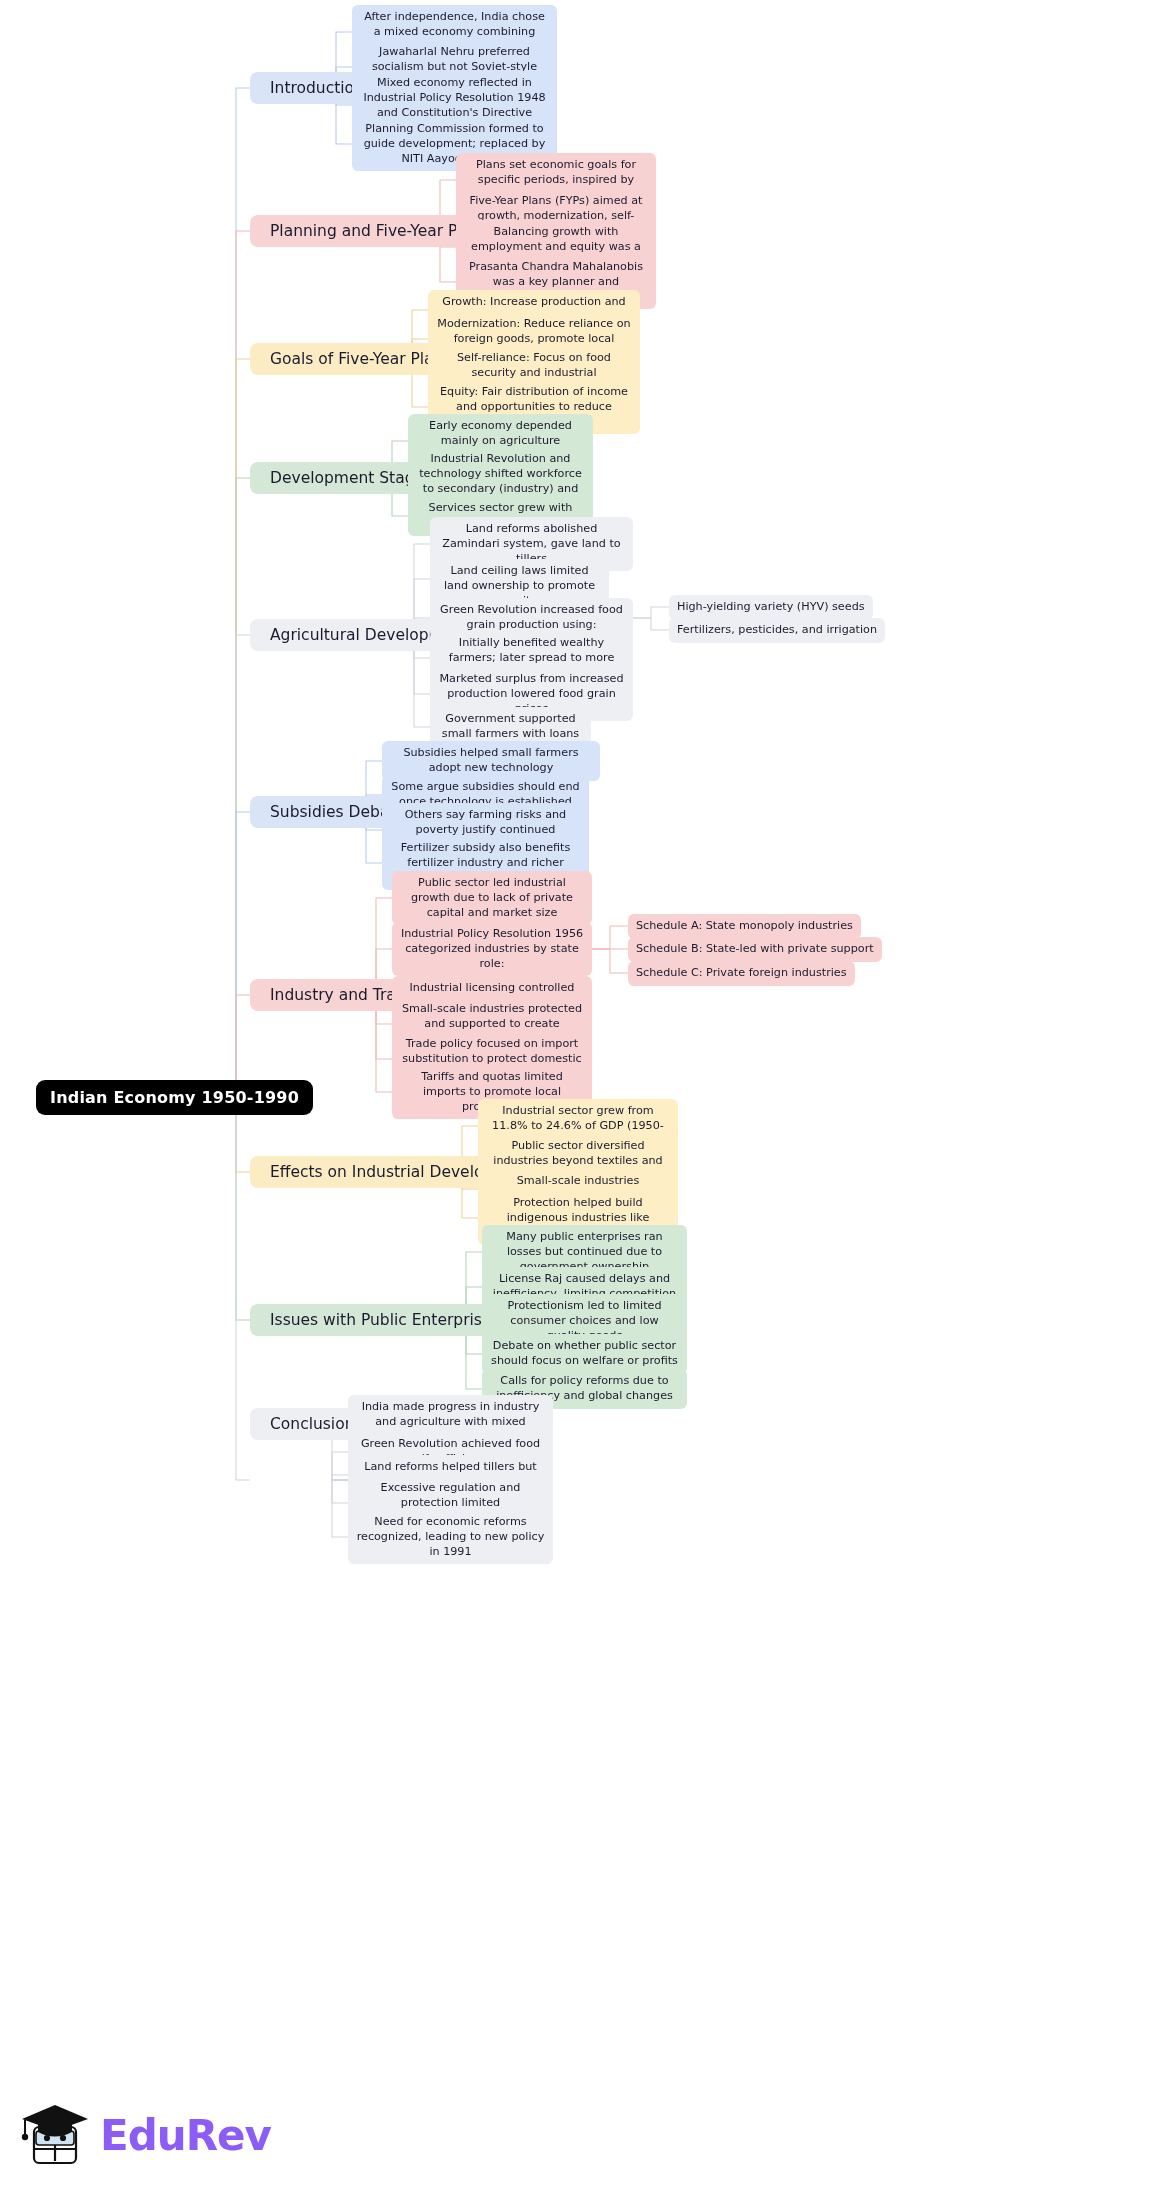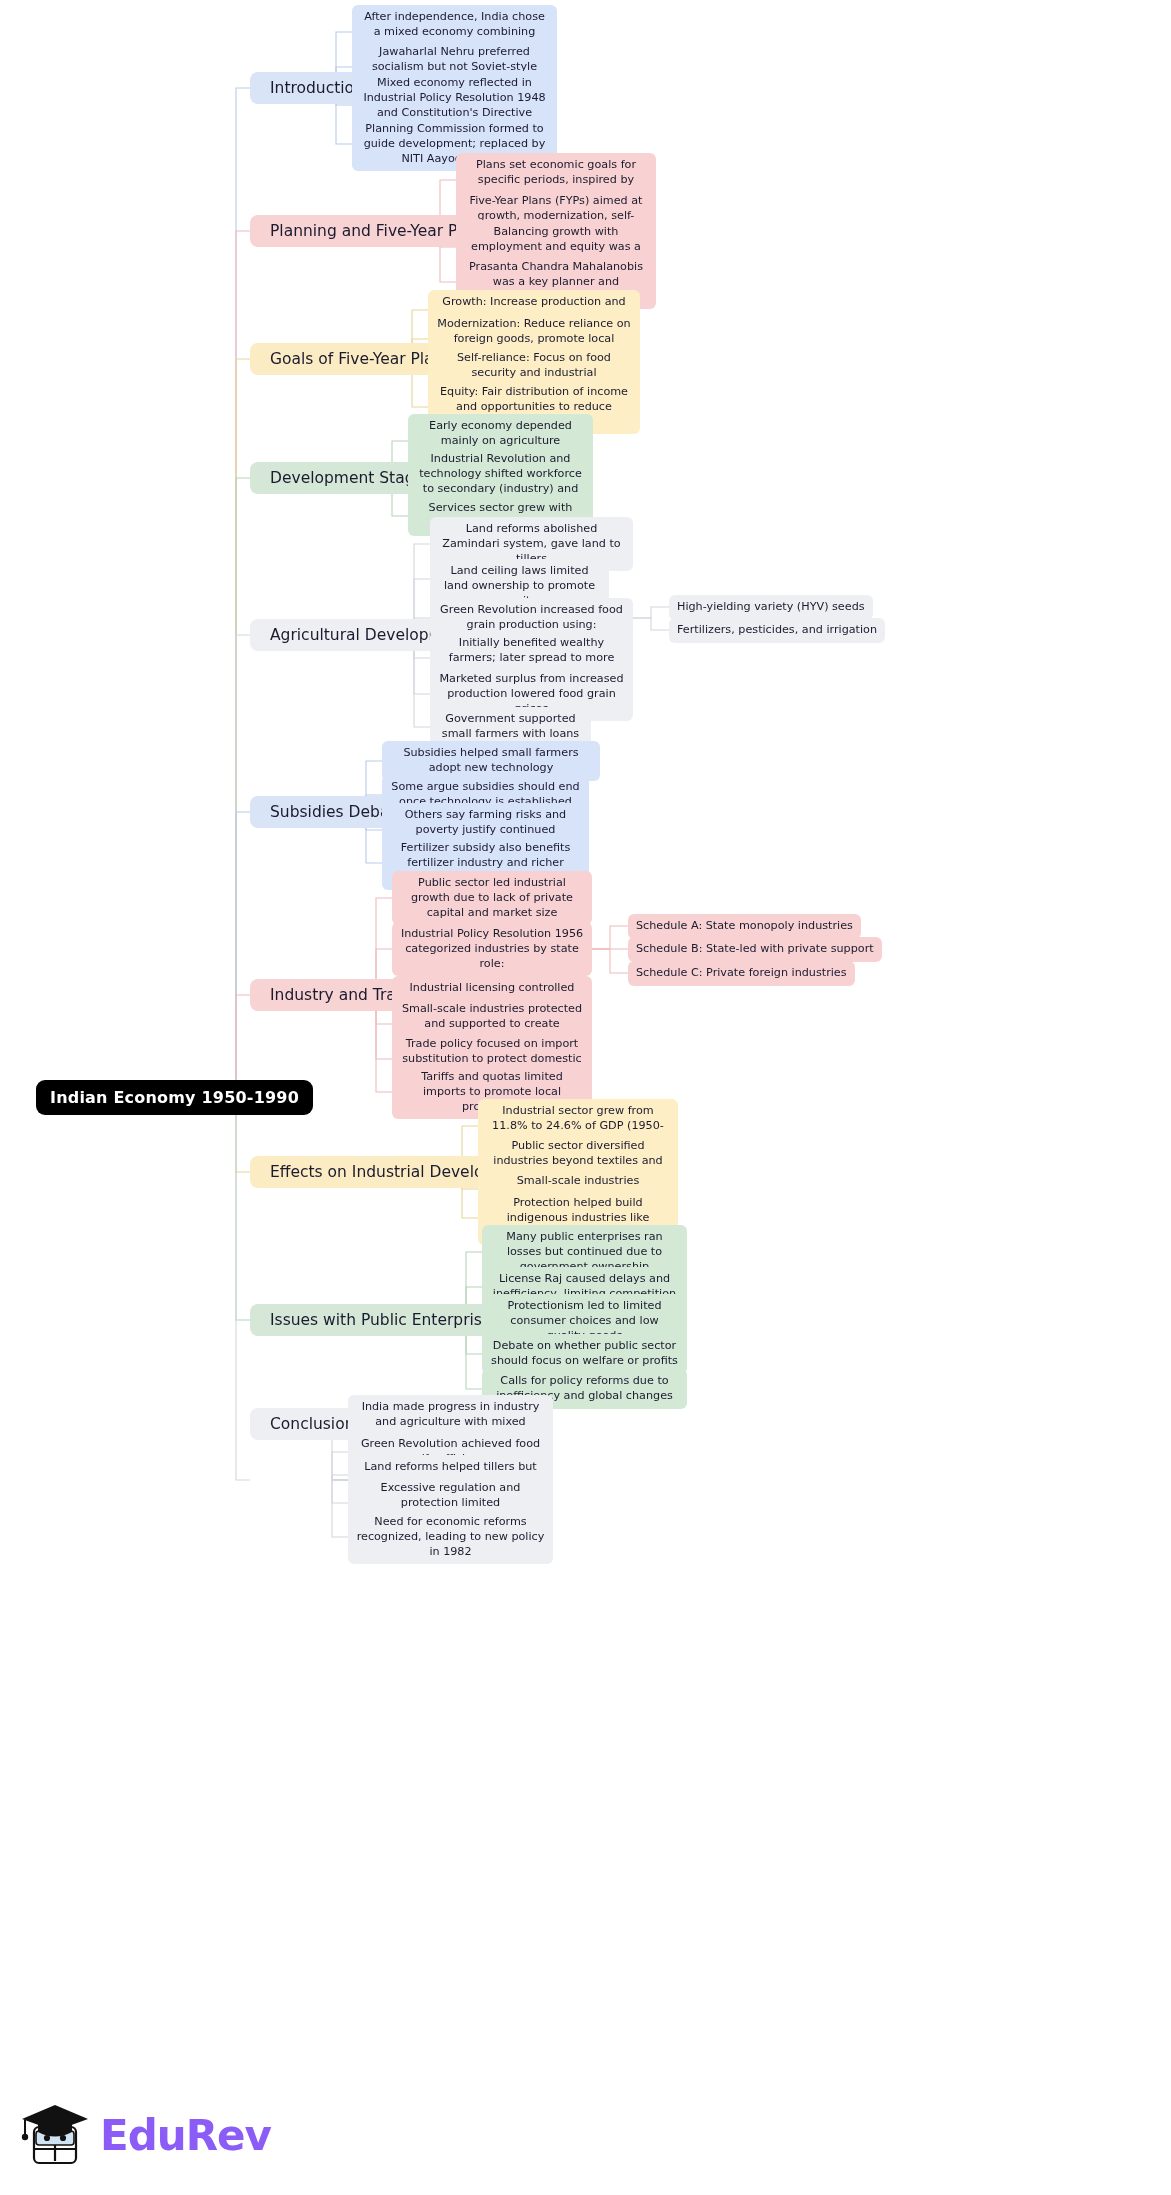--- a/index.html
+++ b/index.html
@@ -163,21 +163,21 @@
       <div class="node leaf c-green" style="left: 482px; width: 205px; top: 1225px;">Many public enterprises ran losses but continued due to government ownership</div>
       <div class="node leaf c-green" style="left: 482px; width: 205px; top: 1267px;">License Raj caused delays and inefficiency, limiting competition</div>
       <div class="node leaf c-green" style="left: 482px; width: 205px; top: 1294px;">Protectionism led to limited consumer choices and low quality goods</div>
       <div class="node leaf c-green" style="left: 482px; width: 205px; top: 1334px;">Debate on whether public sector should focus on welfare or profits</div>
       <div class="node leaf c-green" style="left: 482px; width: 205px; top: 1369px;">Calls for policy reforms due to inefficiency and global changes</div>
       <div class="node branch c-gray" style="left: 250px; top: 1380px; margin-top: 28px;">Conclusion</div>
       <div class="node leaf c-gray" style="left: 348px; width: 205px; top: 1395px;">India made progress in industry and agriculture with mixed economy and planning</div>
       <div class="node leaf c-gray" style="left: 348px; width: 205px; top: 1432px;">Green Revolution achieved food self-sufficiency</div>
       <div class="node leaf c-gray" style="left: 348px; width: 205px; top: 1455px;">Land reforms helped tillers but uneven across states</div>
       <div class="node leaf c-gray" style="left: 348px; width: 205px; top: 1476px;">Excessive regulation and protection limited entrepreneurship and quality</div>
-      <div class="node leaf c-gray" style="left: 348px; width: 205px; top: 1510px;">Need for economic reforms recognized, leading to new policy in 1982</div>
+      <div class="node leaf c-gray" style="left: 348px; width: 205px; top: 1510px;">Need for economic reforms recognized, leading to new policy in 1991</div>
     </div>
 
   <div id="logo">
     <div class="mark">
       <svg viewBox="0 0 72 74" width="72" height="74">
 
         <rect x="16" y="28" width="42" height="36" rx="5" fill="#ffffff" stroke="#111" stroke-width="2.2"></rect>
         <line x1="37" y1="30" x2="37" y2="62" stroke="#111" stroke-width="2.2"></line>
 
         <rect x="18" y="32" width="38" height="14" rx="3" fill="#cfe3f2" stroke="#111" stroke-width="1.6"></rect>

